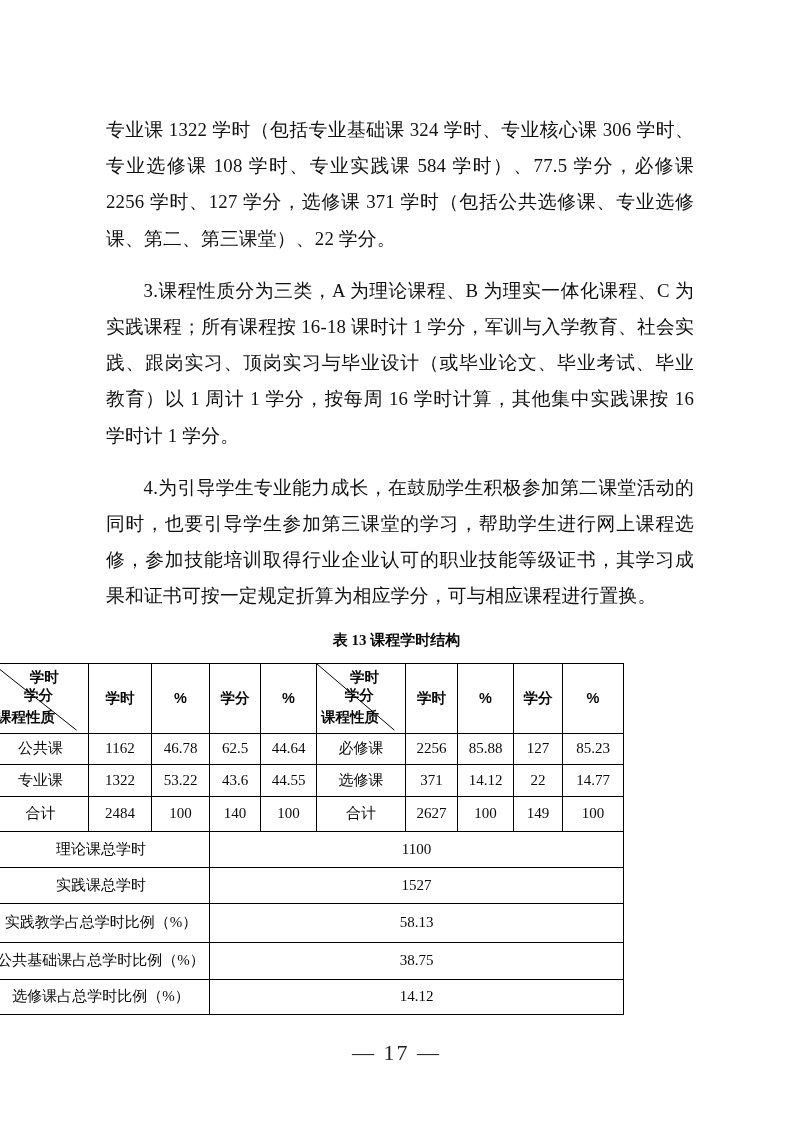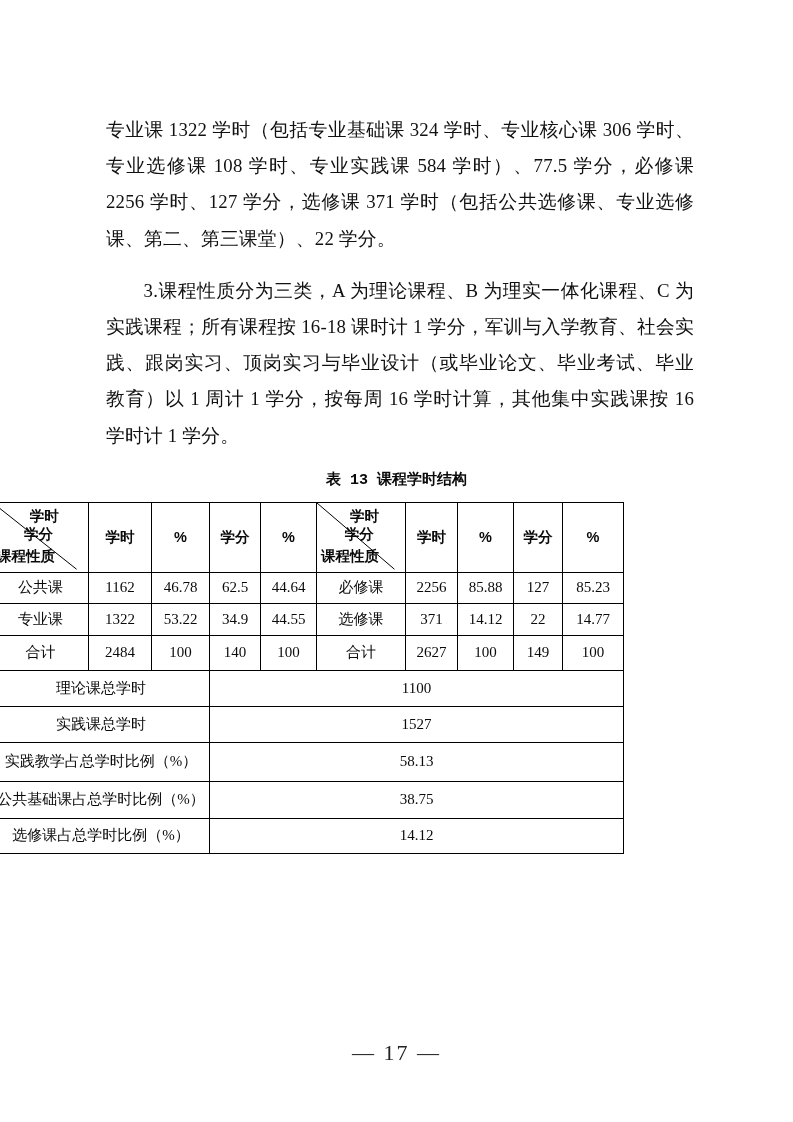--- a/index.html
+++ b/index.html
@@ -20,21 +20,21 @@
     line-height: 36.2px;
     text-align: justify;
     text-align-last: left;
     letter-spacing: 0.2px;
   }
   .para.indent { text-indent: 2em; }
 
   .table-caption {
     margin-top: 4px;
     text-align: center;
-    font-family: Liberation Mono, monospace;
+    font-family: Liberation Serif, serif;
     font-weight: bold;
     font-size: 15px;
     color: #0a0a0a;
   }
 
   table.course-table {
     border-collapse: collapse;
     table-layout: fixed;
     width: 631px;
     margin: 13px 0 0 -8px;
@@ -97,20 +97,21 @@
   }
 </style>
 </head>
 <body>
 
 <div class="page">
 
   <div class="body-text">
     <p class="para">专业课 1322 学时（包括专业基础课 324 学时、专业核心课 306 学时、专业选修课 108 学时、专业实践课 584 学时）、77.5 学分，必修课 2256 学时、127 学分，选修课 371 学时（包括公共选修课、专业选修课、第二、第三课堂）、22 学分。</p>
     <p class="para indent">3.课程性质分为三类，A 为理论课程、B 为理实一体化课程、C 为实践课程；所有课程按 16-18 课时计 1 学分，军训与入学教育、社会实践、跟岗实习、顶岗实习与毕业设计（或毕业论文、毕业考试、毕业教育）以 1 周计 1 学分，按每周 16 学时计算，其他集中实践课按 16 学时计 1 学分。</p>
+    <p class="para indent">4.为引导学生专业能力成长，在鼓励学生积极参加第二课堂活动的同时，也要引导学生参加第三课堂的学习，帮助学生进行网上课程选修，参加技能培训取得行业企业认可的职业技能等级证书，其学习成果和证书可按一定规定折算为相应学分，可与相应课程进行置换。</p>
   </div>
 
   <div class="table-caption">表 13  课程学时结构</div>
 
   <table class="course-table">
     <colgroup>
       <col style="width:96px">
         <col style="width:63px">
         <col style="width:58px">
         <col style="width:51px">
@@ -159,21 +160,21 @@
       <td>必修课</td>
       <td>2256</td>
       <td>85.88</td>
       <td>127</td>
       <td>85.23</td>
     </tr>
     <tr class="data-row-2">
       <td>专业课</td>
       <td>1322</td>
       <td>53.22</td>
-      <td>34.9</td>
+      <td>43.6</td>
       <td>44.55</td>
       <td>选修课</td>
       <td>371</td>
       <td>14.12</td>
       <td>22</td>
       <td>14.77</td>
     </tr>
     <tr class="data-row-3">
       <td>合计</td>
       <td>2484</td>

